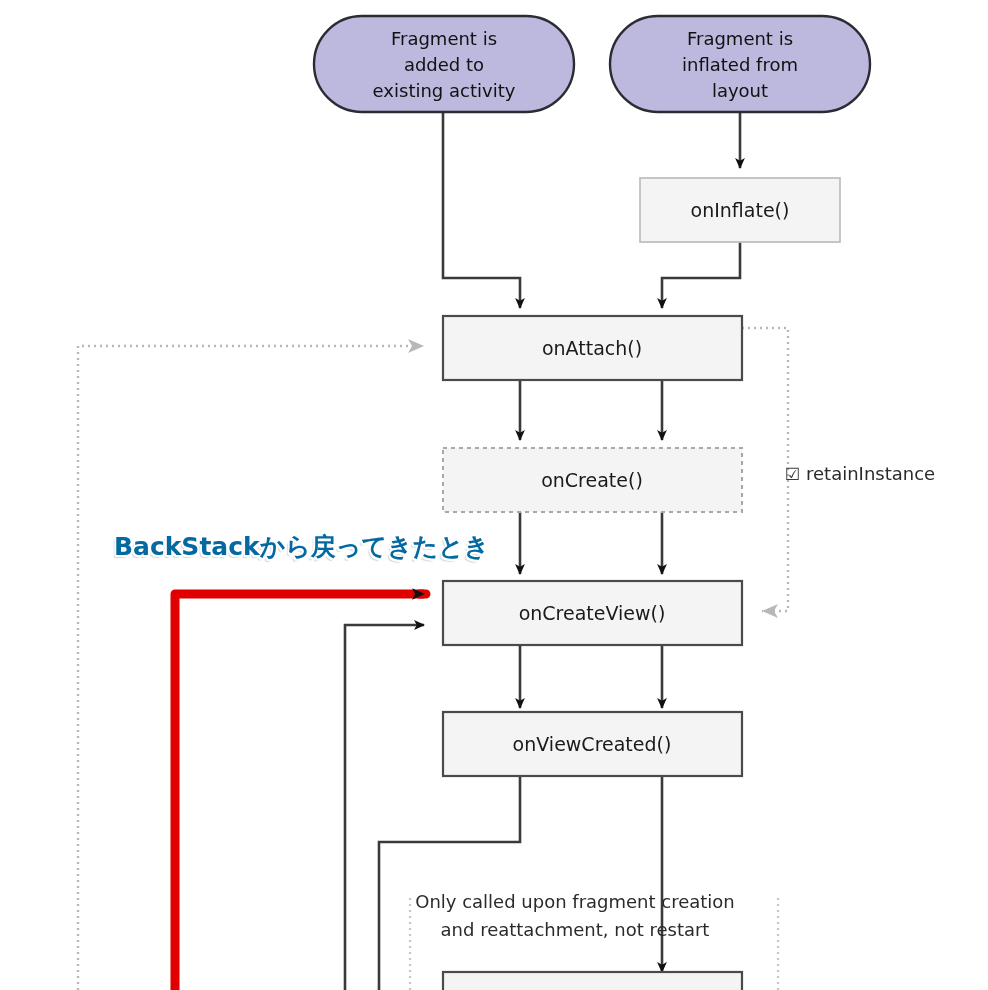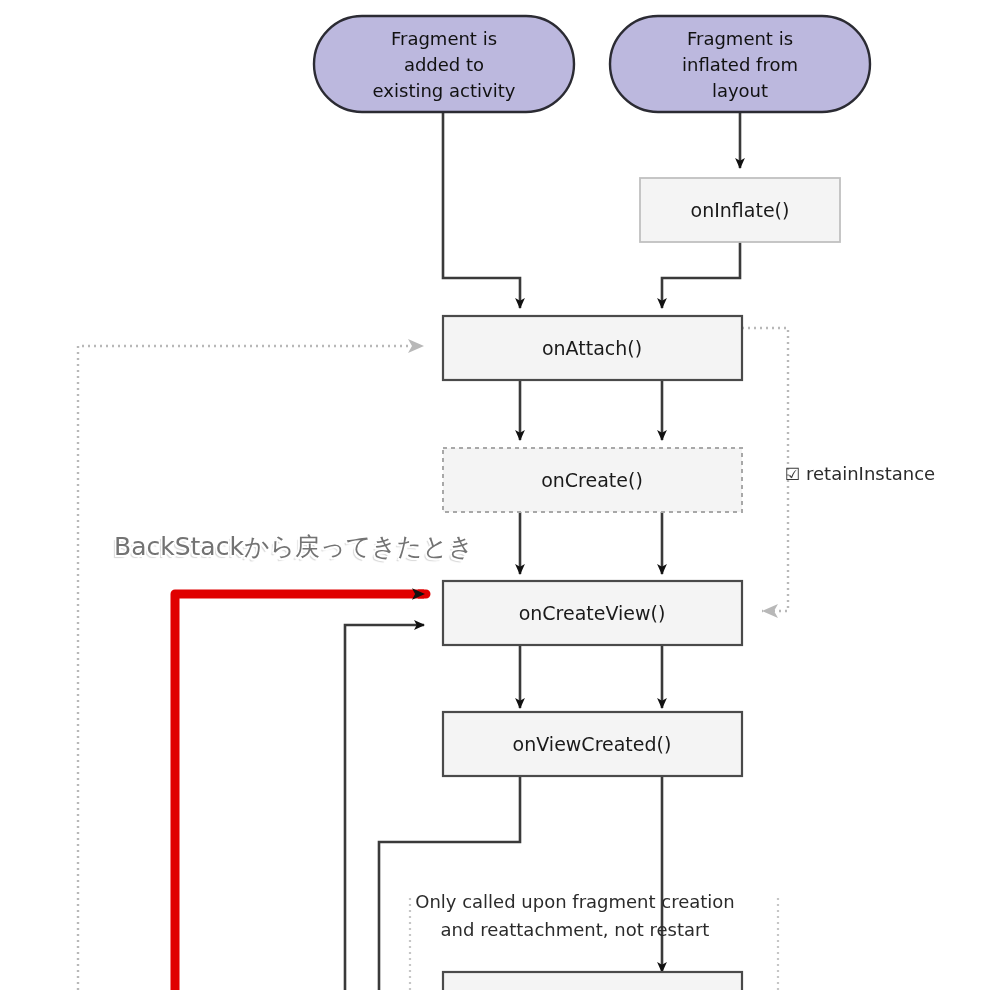--- a/index.html
+++ b/index.html
@@ -52,22 +52,22 @@
   .checkbox-glyph {
     font-family: "DejaVu Sans", "Liberation Sans", sans-serif;
     font-size: 17px;
     fill: #3a3a3a;
     text-anchor: start;
   }
   .annot-text {
     position: absolute;
     font-family: "DejaVu Sans", "Liberation Sans", sans-serif;
     font-size: 25px;
-    font-weight: normal;
-    color: #737373;
+    font-weight: bold;
+    color: #0369a1;
     white-space: nowrap;
     text-shadow:
       -1.5px -1.5px 0 #ffffff,  1.5px -1.5px 0 #ffffff,
       -1.5px  1.5px 0 #ffffff,  1.5px  1.5px 0 #ffffff,
       -1.5px 0 0 #ffffff, 1.5px 0 0 #ffffff,
       0 -1.5px 0 #ffffff, 0 1.5px 0 #ffffff,
       -2.5px 2.5px 1px #d8d8d8;
   }
 </style>
 </head>

